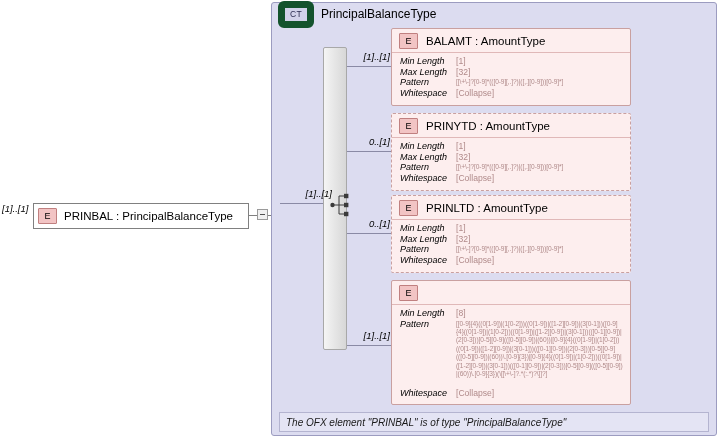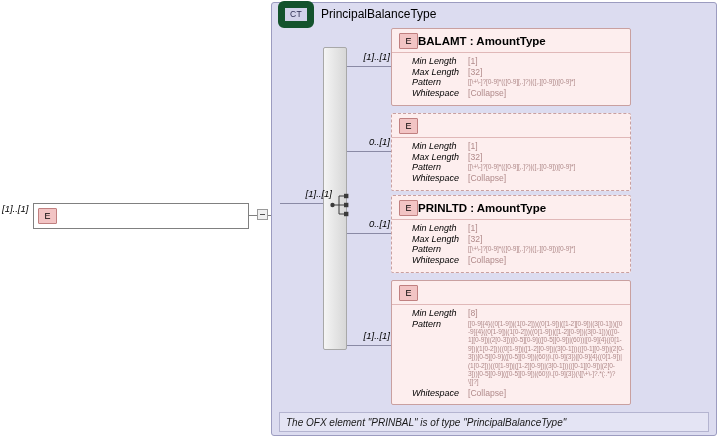--- a/index.html
+++ b/index.html
@@ -124,41 +124,40 @@
   }
   .child-card.solid { border-style: solid; }
   .child-head {
     height: 23px;
     display: flex; align-items: center;
     padding-left: 7px;
     border-bottom: 1px solid #e0b8b8;
   }
   .child-head .e-badge { background: #f2c4c4; border-color: #c08080; }
   .child-title {
+    margin-left: 8px;
     font-size: 11.5px;
     white-space: nowrap;
     color: #000;
-    font-weight: bold;
   }
   .facets {
     padding: 4px 6px 4px 8px;
   }
   .facet-row {
     display: flex;
     align-items: flex-start;
     line-height: 9.6px;
     margin-bottom: 1px;
   }
   .facet-name {
     width: 56px;
     flex: 0 0 56px;
     font-style: italic;
     font-size: 9px;
     color: #000;
-    margin-left: 12px;
   }
   .facet-val {
     font-size: 8.6px;
     color: #b08a8a;
     word-break: break-all;
     font-family: "Liberation Sans", sans-serif;
     line-height: 9.6px;
   }
   .facet-val.tiny { font-size: 6.6px; line-height: 8.4px; letter-spacing: -0.1px; }
 
@@ -174,20 +173,21 @@
     font-style: italic; font-size: 10px; color: #1a1a1a; white-space: nowrap;
   }
 </style>
 </head>
 <body>
 
 <div class="abs occurs" id="root-occurs">[1]..[1]</div>
 
 <div class="abs" id="root-element-box">
   <span class="e-badge">E</span>
+  <span class="e-name">PRINBAL : PrincipalBalanceType</span>
 </div>
 
 <div class="abs conn" id="root-stub"></div>
 <div class="abs" id="root-toggle">
   <span class="minus"></span>
 </div>
 <div class="abs conn" id="root-stub2"></div>
 
 <div class="abs" id="complex-type-container"></div>
 
@@ -246,20 +246,21 @@
     <div class="facet-row">
       <span class="facet-name">Whitespace</span>
       <span class="facet-val">[Collapse]</span>
     </div>
   </div>
 </div>
 
 <div class="child-card" style="left:391px; top:113px; width:240px; height:78px;">
   <div class="child-head">
     <span class="e-badge">E</span>
+    <span class="child-title">PRINYTD : AmountType</span>
   </div>
   <div class="facets">
     <div class="facet-row">
       <span class="facet-name">Min Length</span>
       <span class="facet-val">[1]</span>
     </div>
     <div class="facet-row">
       <span class="facet-name">Max Length</span>
       <span class="facet-val">[32]</span>
     </div>

